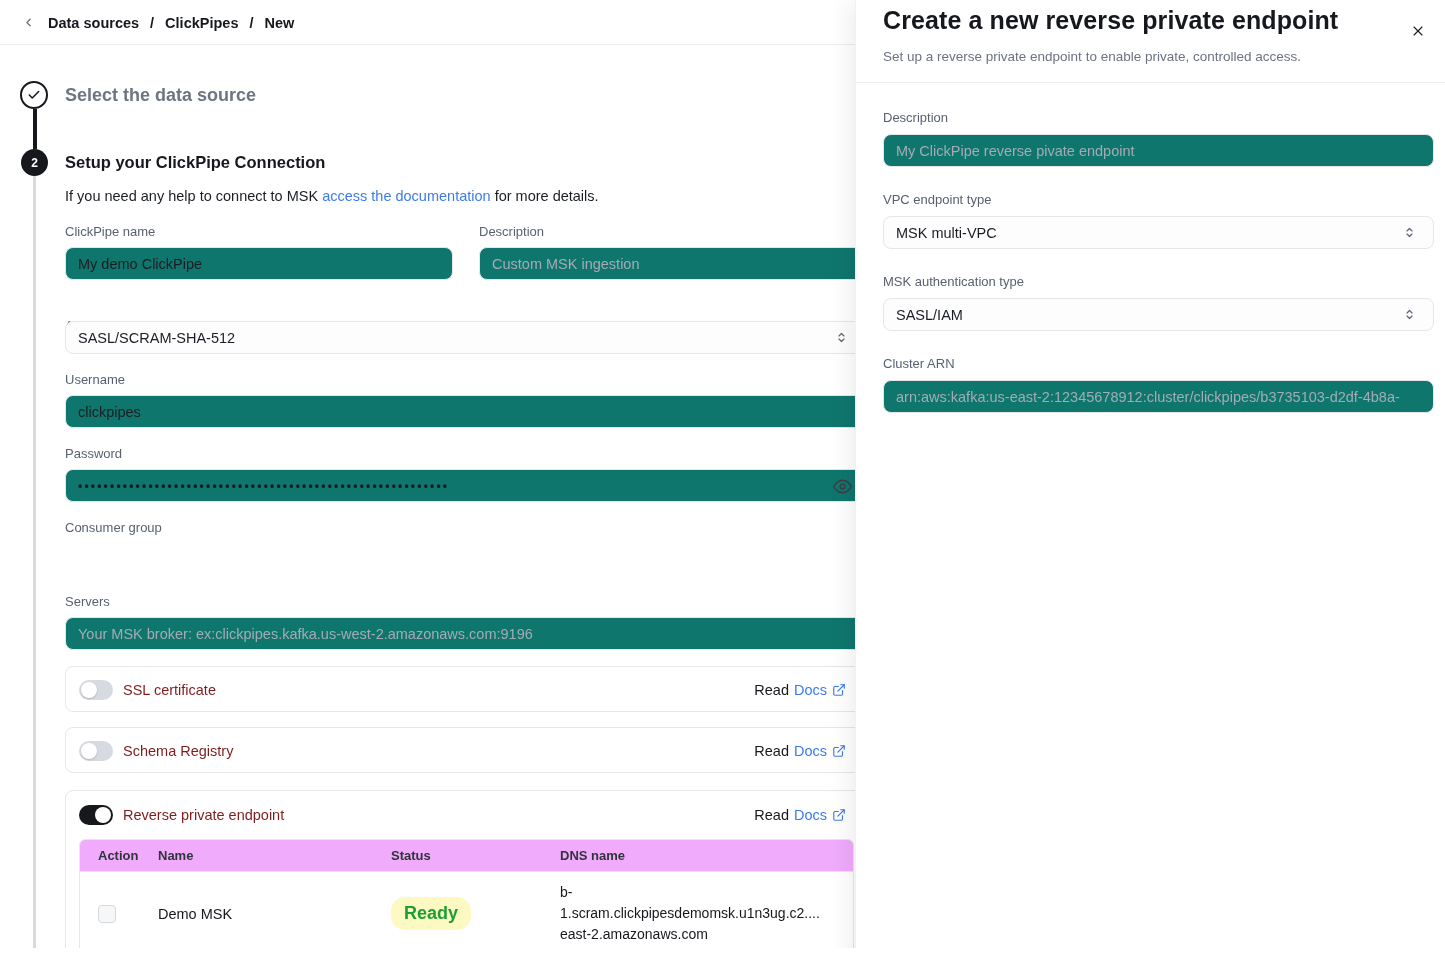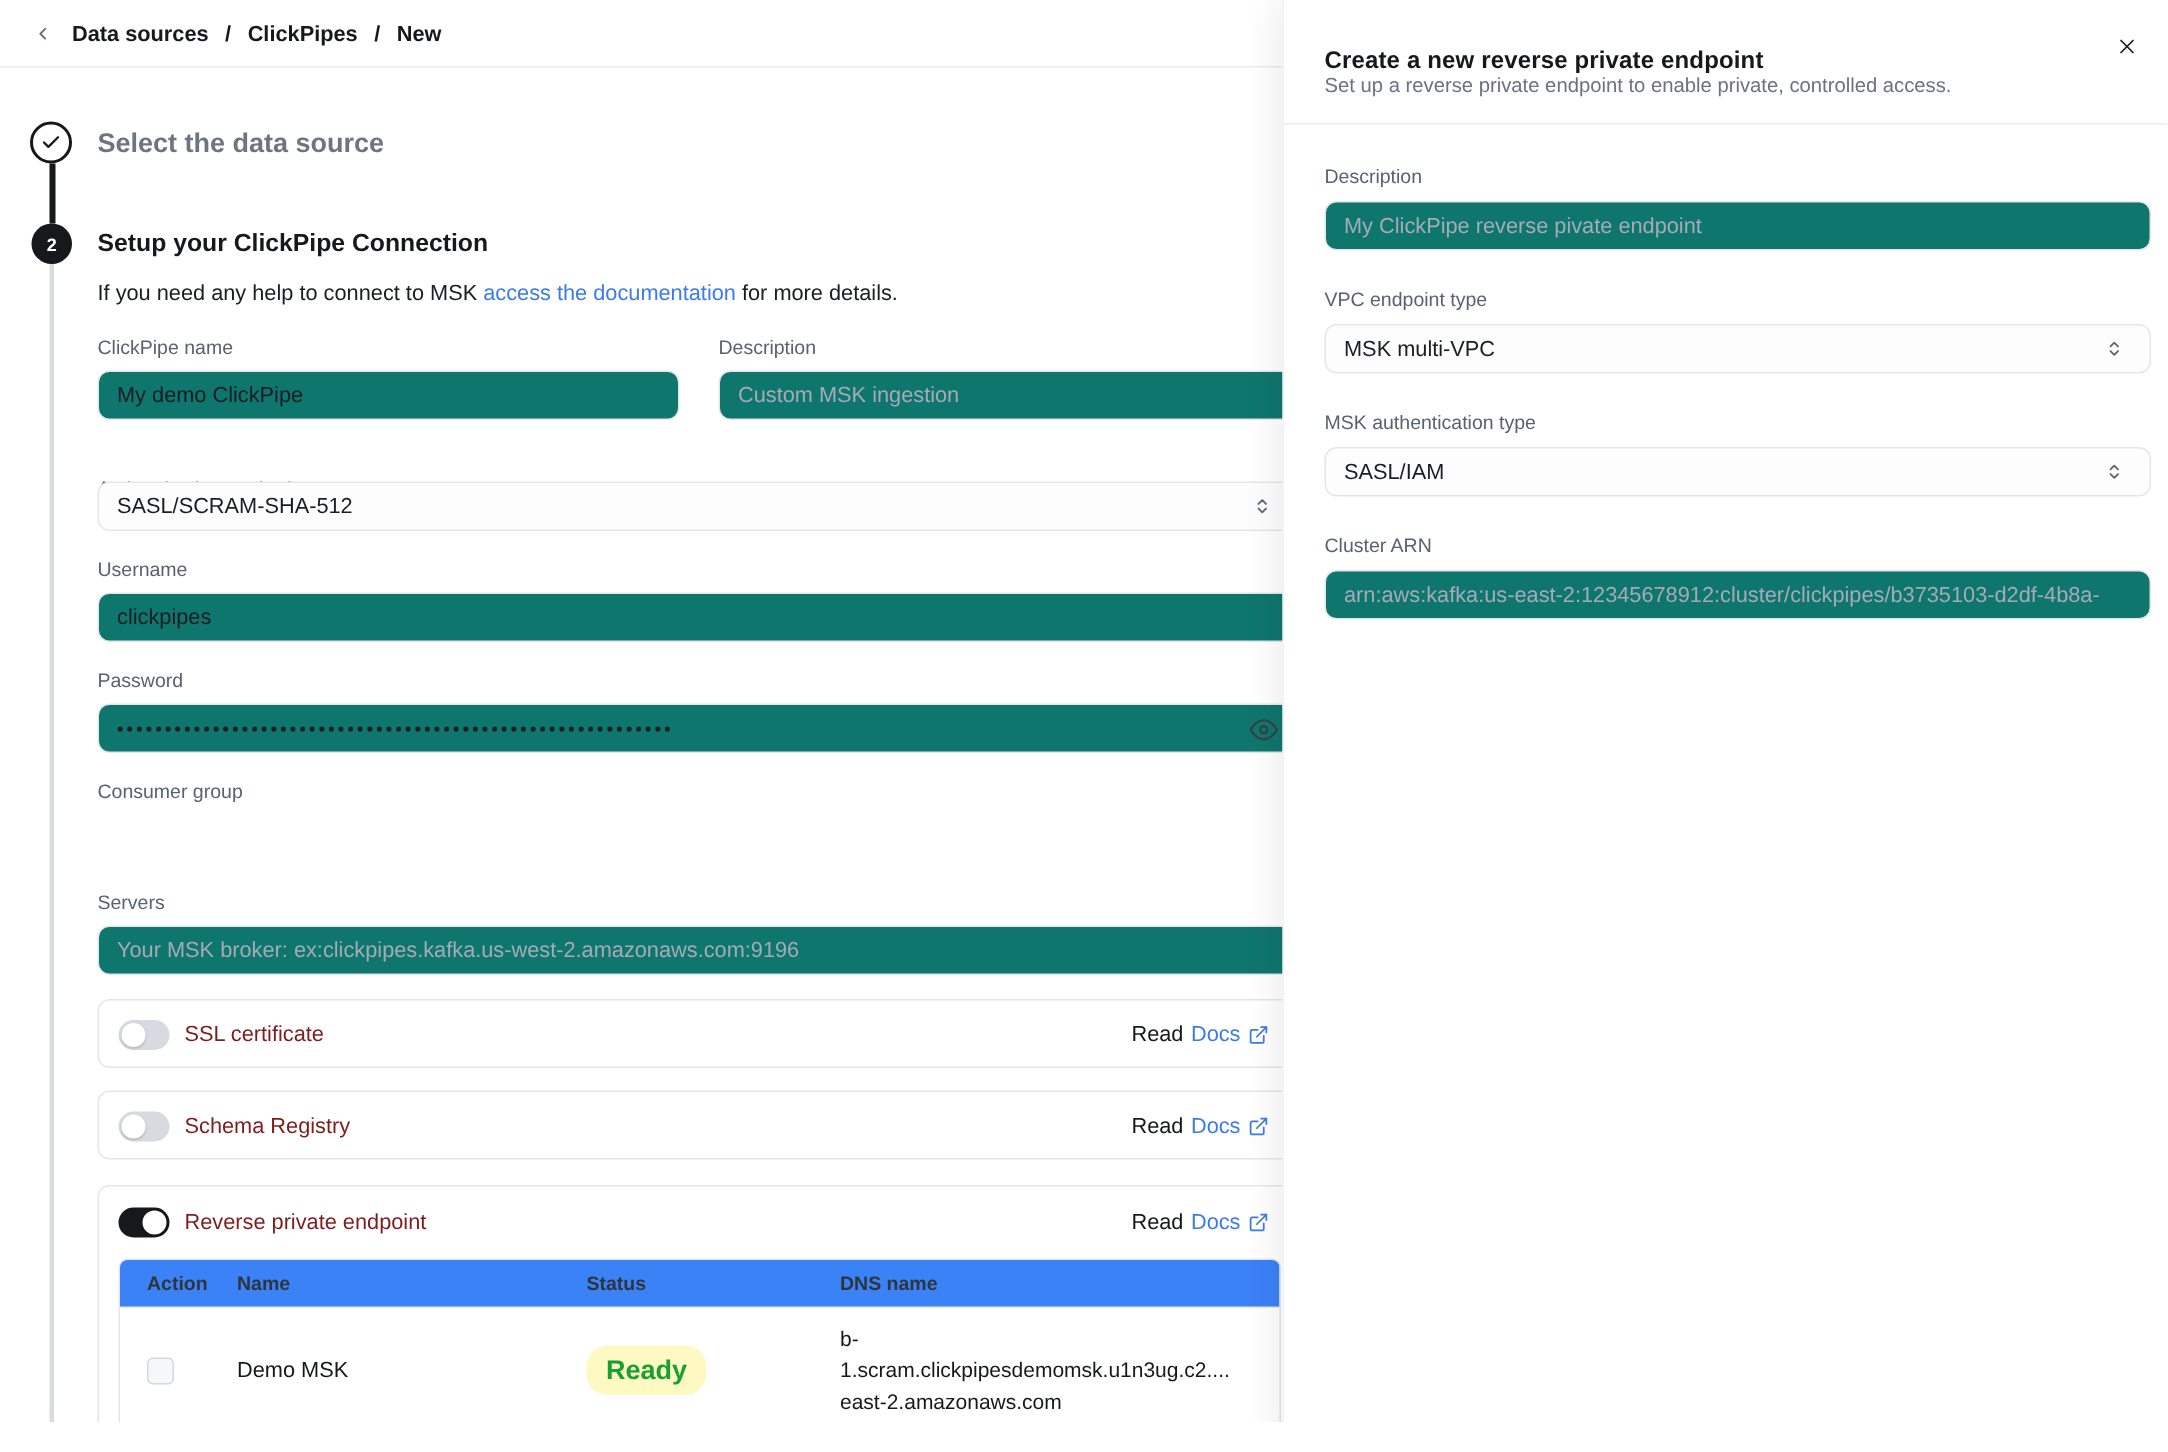--- a/index.html
+++ b/index.html
@@ -40,29 +40,29 @@
   .toggle.on  { background:#17181c; }
   .toggle .knob { position:absolute; top:2px; width:16px; height:16px; border-radius:50%; background:#fff; box-shadow:0 1px 2px rgba(0,0,0,.18); }
   .toggle.off .knob { left:2px; }
   .toggle.on  .knob { right:2px; }
   .toggle-label { margin-left:10px; font-size:14.5px; color:#7f1d1d; }
   .readdocs { position:absolute; right:19px; top:0; height:46px; display:flex; align-items:center; gap:5px; font-size:14.5px; }
   .readdocs .read { color:#16181d; }
 
   
   .ep-table { position:absolute; left:13px; top:48px; width:775px; border:1px solid #e4e6ea; border-radius:6px; overflow:hidden; background:#fff; }
-  .ep-head { display:grid; grid-template-columns:60px 233px 169px 1fr; padding-left:18px; height:32px; align-items:center; background:#3b82f6; border-bottom:1px solid #e8eaee; font-size:13px; font-weight:600; color:#30343b; }
+  .ep-head { display:grid; grid-template-columns:60px 233px 169px 1fr; padding-left:18px; height:32px; align-items:center; background:#f0abfc; border-bottom:1px solid #e8eaee; font-size:13px; font-weight:600; color:#30343b; }
   .ep-row { display:grid; grid-template-columns:60px 233px 169px 1fr; padding-left:18px; align-items:center; height:83px; font-size:14.5px; color:#16181d; }
   .checkbox { width:18px; height:18px; border:1px solid #d3d7de; border-radius:4px; background:#f6f7f9; cursor:pointer; }
   .badge { display:inline-flex; align-items:center; justify-content:center; background:#fef9c3; color:#1aa032; font-size:18px; font-weight:700; border-radius:14px; padding:6px 13px; }
   .dns { font-size:14px; line-height:21px; color:#16181d; padding-right:8px; }
 
   
   .panel { position:absolute; left:855px; top:0; width:590px; height:968px; background:#fff; z-index:10; box-shadow:-6px 0 22px rgba(0,0,0,.07); border-left:1px solid #f0f1f3; }
-  .panel-title { position:absolute; left:27px; top:32px; font-size:16px; font-weight:700; color:#16181d; letter-spacing:.1px; }
+  .panel-title { position:absolute; left:27px; top:6px; font-size:25px; font-weight:700; color:#16181d; letter-spacing:.1px; }
   .panel-sub { position:absolute; left:27px; top:49px; font-size:13.5px; color:#6b7280; }
   .panel-close { position:absolute; right:13px; top:17px; width:28px; height:28px; display:flex; align-items:center; justify-content:center; cursor:pointer; }
   .panel-divider { position:absolute; left:0; top:82px; width:590px; height:1px; background:#ececee; }
   .plabel { position:absolute; left:27px; font-size:13px; font-weight:500; color:#596170; }
   .pfield { position:absolute; left:27px; width:551px; }
 </style>
 </head>
 <body>
 
 <div id="app">

